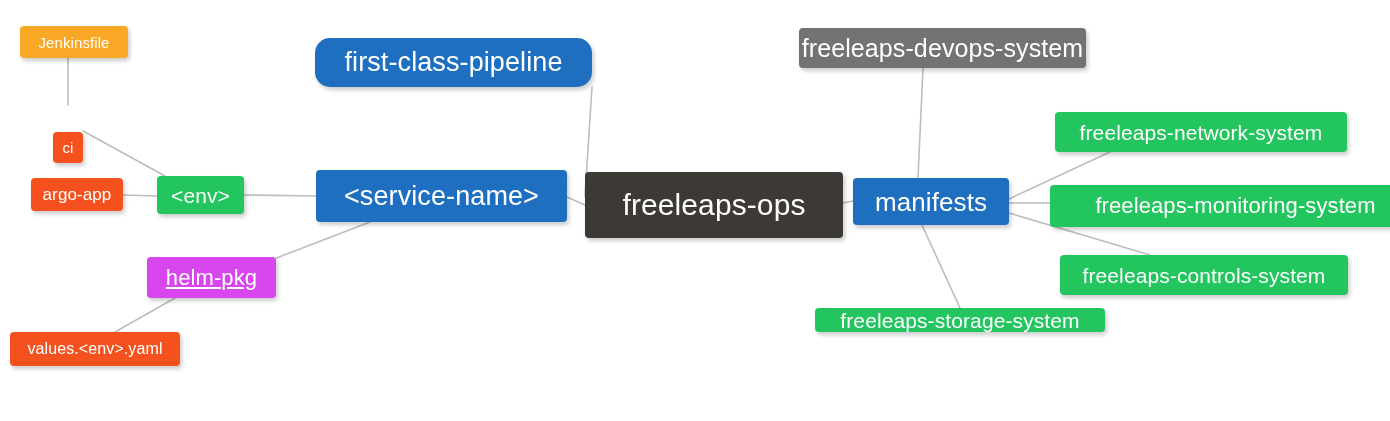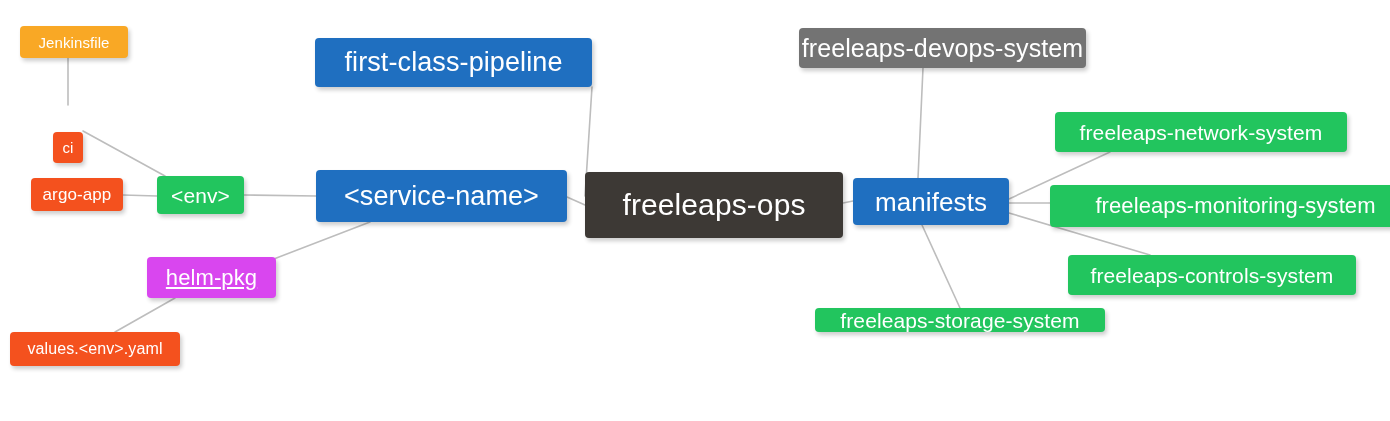--- a/index.html
+++ b/index.html
@@ -65,21 +65,21 @@
       <line x1="918" y1="178" x2="923" y2="68" stroke="#bdbdbd" stroke-width="1.6" stroke-linecap="round"></line>
       <line x1="1009" y1="199" x2="1110" y2="152" stroke="#bdbdbd" stroke-width="1.6" stroke-linecap="round"></line>
       <line x1="1009" y1="203" x2="1050" y2="203" stroke="#bdbdbd" stroke-width="1.6" stroke-linecap="round"></line>
       <line x1="1009" y1="213" x2="1150" y2="255" stroke="#bdbdbd" stroke-width="1.6" stroke-linecap="round"></line>
       <line x1="922" y1="225" x2="960" y2="308" stroke="#bdbdbd" stroke-width="1.6" stroke-linecap="round"></line>
     </svg>
   <div id="node-layer">
       <div class="node" style="left: 585px; top: 172px; width: 258px; height: 66px; background: rgb(61, 57, 53); font-size: 30px;">
         <span class="node-label">freeleaps-ops</span>
       </div>
-      <div class="node" style="left: 315px; top: 38px; width: 277px; height: 49px; background: rgb(31, 111, 192); font-size: 27px;">
+      <div class="node" style="left: 315px; top: 38px; width: 277px; height: 49px; background: rgb(31, 111, 192); font-size: 27px; border-radius: 15px;">
         <span class="node-label">first-class-pipeline</span>
       </div>
       <div class="node" style="left: 316px; top: 170px; width: 251px; height: 52px; background: rgb(31, 111, 192); font-size: 27px;">
         <span class="node-label">&lt;service-name&gt;</span>
       </div>
       <div class="node" style="left: 853px; top: 178px; width: 156px; height: 47px; background: rgb(31, 111, 192); font-size: 26px;">
         <span class="node-label">manifests</span>
       </div>
       <div class="node" style="left: 157px; top: 176px; width: 87px; height: 38px; background: rgb(34, 197, 94); font-size: 21px;">
         <span class="node-label">&lt;env&gt;</span>
@@ -101,20 +101,20 @@
       </div>
       <div class="node" style="left: 799px; top: 28px; width: 287px; height: 40px; background: #737373; font-size: 25px;">
         <span class="node-label">freeleaps-devops-system</span>
       </div>
       <div class="node" style="left: 1055px; top: 112px; width: 292px; height: 40px; background: rgb(34, 197, 94); font-size: 21px;">
         <span class="node-label">freeleaps-network-system</span>
       </div>
       <div class="node" style="left: 1050px; top: 185px; width: 371px; height: 42px; background: rgb(34, 197, 94); font-size: 22px;">
         <span class="node-label">freeleaps-monitoring-system</span>
       </div>
-      <div class="node" style="left: 1060px; top: 255px; width: 288px; height: 40px; background: rgb(34, 197, 94); font-size: 21px; margin-left: 8px;">
+      <div class="node" style="left: 1060px; top: 255px; width: 288px; height: 40px; background: rgb(34, 197, 94); font-size: 21px;">
         <span class="node-label">freeleaps-controls-system</span>
       </div>
       <div class="node" style="left: 815px; top: 308px; width: 290px; height: 24px; background: rgb(34, 197, 94); font-size: 21px;">
         <span class="node-label">freeleaps-storage-system</span>
       </div>
     </div>
 </div>
 
 </body></html>

